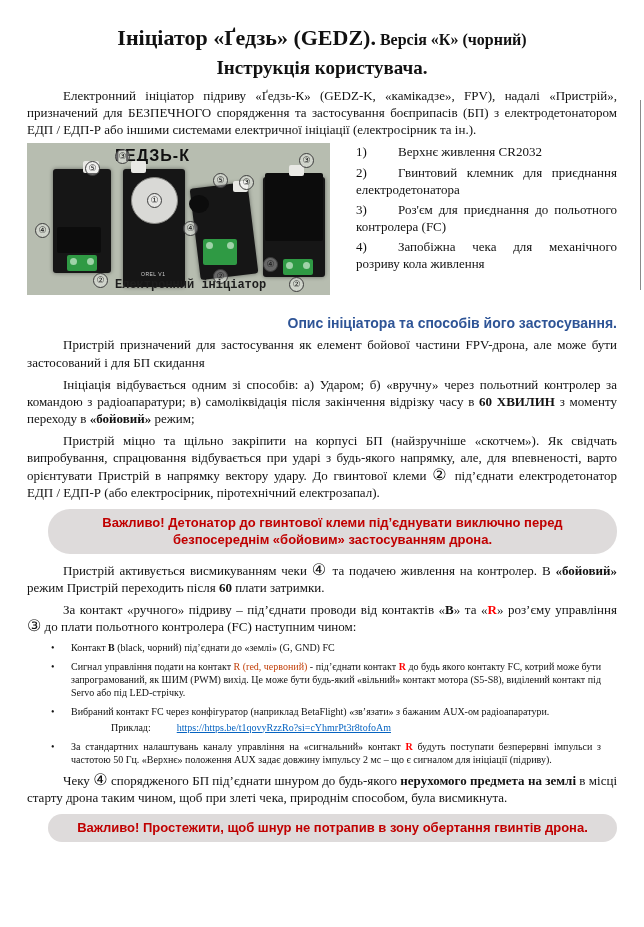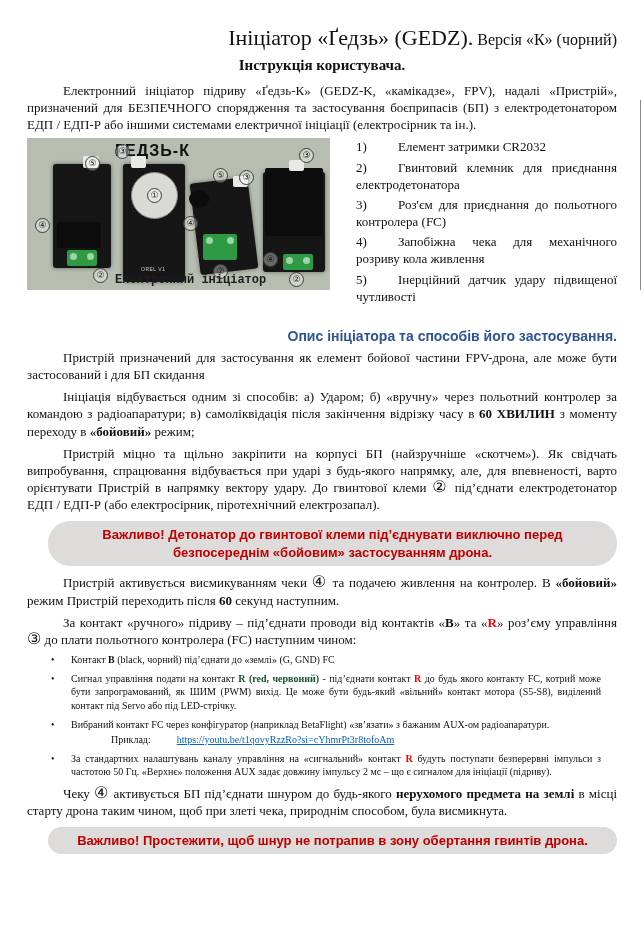--- a/index.html
+++ b/index.html
@@ -1,27 +1,27 @@
 <!DOCTYPE html>
 <html><head>
 <meta charset="utf-8">
 <style>
   html,body{margin:0;padding:0;background:#fff;}
   body{width:644px;height:927px;overflow:hidden;font-family:"Liberation Serif",serif;color:#111;}
   .doc{padding:12px 27px 0 27px;position:relative;width:590px;}
   
-  .title{ text-align:right;margin:4px 0 4px 0;font-weight:400;}
+  .title{ text-align:center;margin:4px 0 4px 0;font-weight:700;}
   .title .main{font-size:22px;}
   .title .suffix{font-size:16px;}
-  .subtitle{text-align:center;font-weight:700;font-size:15px;margin:2px 0 8px 0;}
+  .subtitle{text-align:center;font-weight:700;font-size:19px;margin:2px 0 8px 0;}
   
   p.body{ font-size:13px;line-height:1.32;text-align:justify;margin:5px 0;}
   p.indent{text-indent:36px;}
   .run-b{font-weight:700;}
-  .run-r{color:#14532d;font-weight:bold;}
+  .run-r{color:#c2410c;}
   .run-rb{color:#FF0000;font-weight:700;}
   .run-circ{font-size:16px;line-height:1;}
   
   .figrow{display:flex;margin:4px 0 2px 0;}
   .photo{position:relative;width:303px;height:152px;background:#b7bdb0;flex:0 0 auto;overflow:hidden;}
   .photo .ptitle{position:absolute;top:4px;left:88px;font-family:"Liberation Sans",sans-serif;font-weight:800;font-size:16px;color:#101010;letter-spacing:1px;}
   .photo .pcaption{position:absolute;bottom:3px;left:88px;font-family:Liberation Mono, monospace;font-weight:700;font-size:12px;color:#1d1d1d;}
   .board{position:absolute;background:#161616;border-radius:3px;box-shadow:0 0 4px rgba(0,0,0,.45);}
   .terminal{position:absolute;background:#2f9a44;border-radius:2px;}
   .terminal:before,.terminal:after{content:"";position:absolute;top:3px;width:7px;height:7px;border-radius:50%;background:#9fd3a8;}
@@ -97,50 +97,49 @@
       <span class="callout" style="left:156px;top:78px;">④</span>
       <span class="callout" style="left:186px;top:126px;">②</span>
       <span class="callout" style="left:272px;top:10px;">③</span>
       <span class="callout" style="left:236px;top:114px;">④</span>
       <span class="callout" style="left:262px;top:134px;">②</span>
 
       <span class="pcaption">Електронний ініціатор</span>
     </div>
 
     <div class="parts">
-      <div class="item"><span class="num">1)</span><span>Елемент затримки CR2032</span></div>
+      <div class="item"><span class="num">1)</span><span>Верхнє живлення CR2032</span></div>
       <div class="item"><span class="num">2)</span><span>Гвинтовий клемник для приєднання електродетонатора</span></div>
       <div class="item"><span class="num">3)</span><span>Роз'єм для приєднання до польотного контролера (FC)</span></div>
       <div class="item"><span class="num">4)</span><span>Запобіжна чека для механічного розриву кола живлення</span></div>
-      <div class="item"><span class="num">5)</span><span>Інерційний датчик удару підвищеної чутливості</span></div>
     </div>
   </div>
 
   <div class="h-blue h-right">Опис ініціатора та способів його застосування.</div>
 
   <p class="body indent"><span>Пристрій призначений для застосування як елемент бойової частини  FPV-дрона, але може бути застосований і для БП скидання</span></p>
   <p class="body indent"><span>Ініціація відбувається одним зі способів: а) Ударом; б) «вручну» через польотний контролер за командою з радіоапаратури; в) самоліквідація після закінчення відрізку часу в </span><span class="run-b">60 ХВИЛИН</span><span> з моменту переходу в </span><span class="run-b">«бойовий»</span><span> режим;</span></p>
 
 
   <p class="body indent"><span>Пристрій міцно та щільно закріпити на корпусі БП (найзручніше «скотчем»). Як свідчать випробування, спрацювання відбувається при ударі з будь-якого напрямку, але, для впевненості, варто орієнтувати Пристрій в напрямку вектору удару. До гвинтової клеми </span><span class="run-circ">②</span><span> під’єднати електродетонатор ЕДП / ЕДП-Р (або електросірник, піротехнічний електрозапал).</span></p>
 
   <div class="warning">Важливо! Детонатор до гвинтової клеми під’єднувати виключно перед безпосереднім «бойовим» застосуванням дрона.</div>
 
-  <p class="body indent"><span>Пристрій активується висмикуванням чеки </span><span class="run-circ">④</span><span> та подачею живлення на контролер. В </span><span class="run-b">«бойовий»</span><span> режим Пристрій переходить після </span><span class="run-b">60</span><span> секунд наступним.</span></p>
+  <p class="body indent"><span>Пристрій активується висмикуванням чеки </span><span class="run-circ">④</span><span> та подачею живлення на контролер. В </span><span class="run-b">«бойовий»</span><span> режим Пристрій переходить після </span><span class="run-b">60</span><span> плати затримки.</span></p>
   <p class="body indent"><span>За контакт «ручного» підриву – під’єднати проводи від контактів «</span><span class="run-b">B</span><span>» та «</span><span class="run-rb">R</span><span>» роз’єму управління </span><span class="run-circ">③</span><span>  до плати польотного контролера (FC) наступним чином:</span></p>
 
   <ul class="bullets">
     <li><span>Контакт </span><span class="run-b">B</span><span> (black, чорний) під’єднати до «землі» (G, GND) FC</span></li>
     <li><span>Сигнал управління подати на контакт </span><span class="run-r">R (red, червоний)</span><span> - під’єднати контакт </span><span class="run-rb">R</span><span> до будь якого контакту FC, котрий може бути запрограмований, як ШИМ (PWM) вихід. Це може бути будь-який «вільний» контакт мотора (S5-S8), виділений контакт під Servo або під LED-стрічку.</span></li>
     <li>
       <span><span>Вибраний контакт FC через конфігуратор (наприклад BetaFlight) «зв’язати» з бажаним AUX-ом радіоапаратури.</span></span>
       <div class="example">
-        <span class="lbl">Приклад:</span><a class="doc-link">https://youtu.be/t1qovyRzzRo?si=cYhmrPt3r8tofoAm</a>
+        <span class="lbl">Приклад:</span><a class="doc-link">https://https.be/t1qovyRzzRo?si=cYhmrPt3r8tofoAm</a>
       </div>
     </li>
     <li><span>За стандартних налаштувань каналу управління на «сигнальний» контакт </span><span class="run-rb">R</span><span> будуть поступати безперервні імпульси з частотою 50 Гц. «Верхнє» положення AUX задає довжину імпульсу 2 мс – що є сигналом для ініціації (підриву).</span></li>
   </ul>
 
-  <p class="body indent"><span>Чеку </span><span class="run-circ">④</span><span>  активується БП під’єднати шнуром до будь-якого </span><span class="run-b">нерухомого предмета на землі</span><span> в місці старту дрона таким чином, щоб при злеті чека, природнім способом, була висмикнута.</span></p>
+  <p class="body indent"><span>Чеку </span><span class="run-circ">④</span><span>  спорядженого БП під’єднати шнуром до будь-якого </span><span class="run-b">нерухомого предмета на землі</span><span> в місці старту дрона таким чином, щоб при злеті чека, природнім способом, була висмикнута.</span></p>
 
   <div class="warning">Важливо! Простежити, щоб шнур не потрапив в зону обертання гвинтів дрона.</div>
 
 </div>
 
 </body></html>

